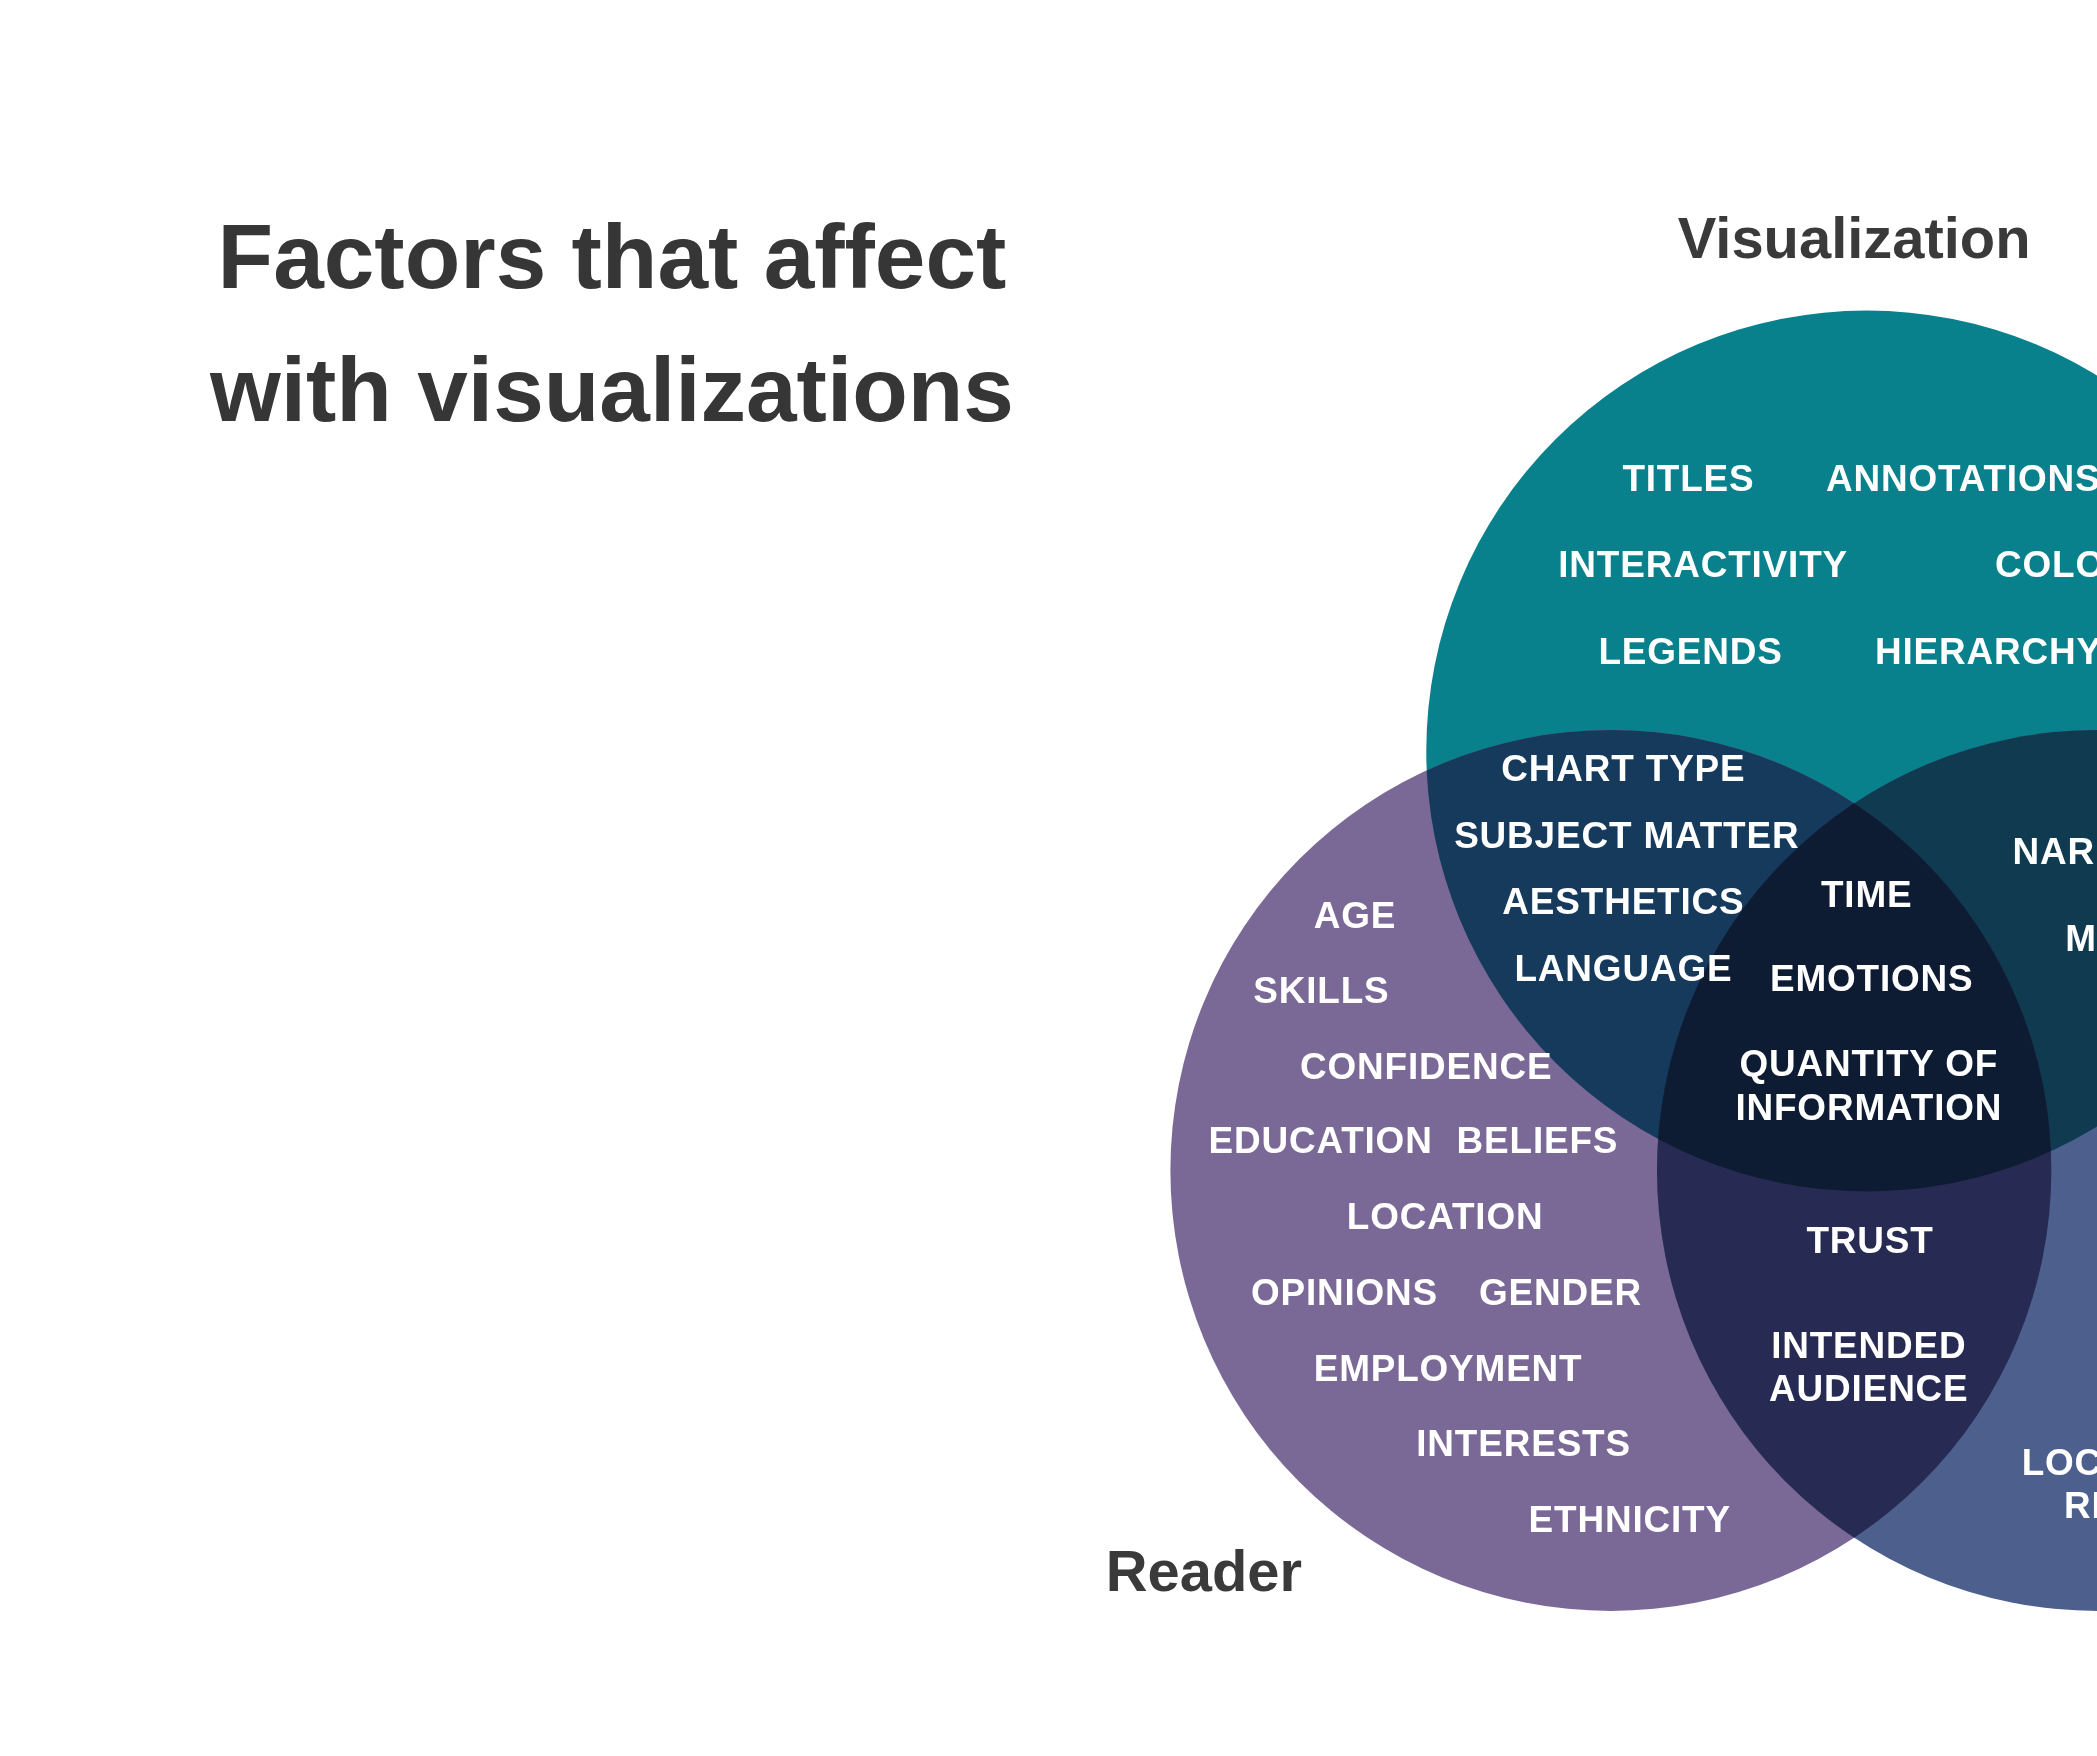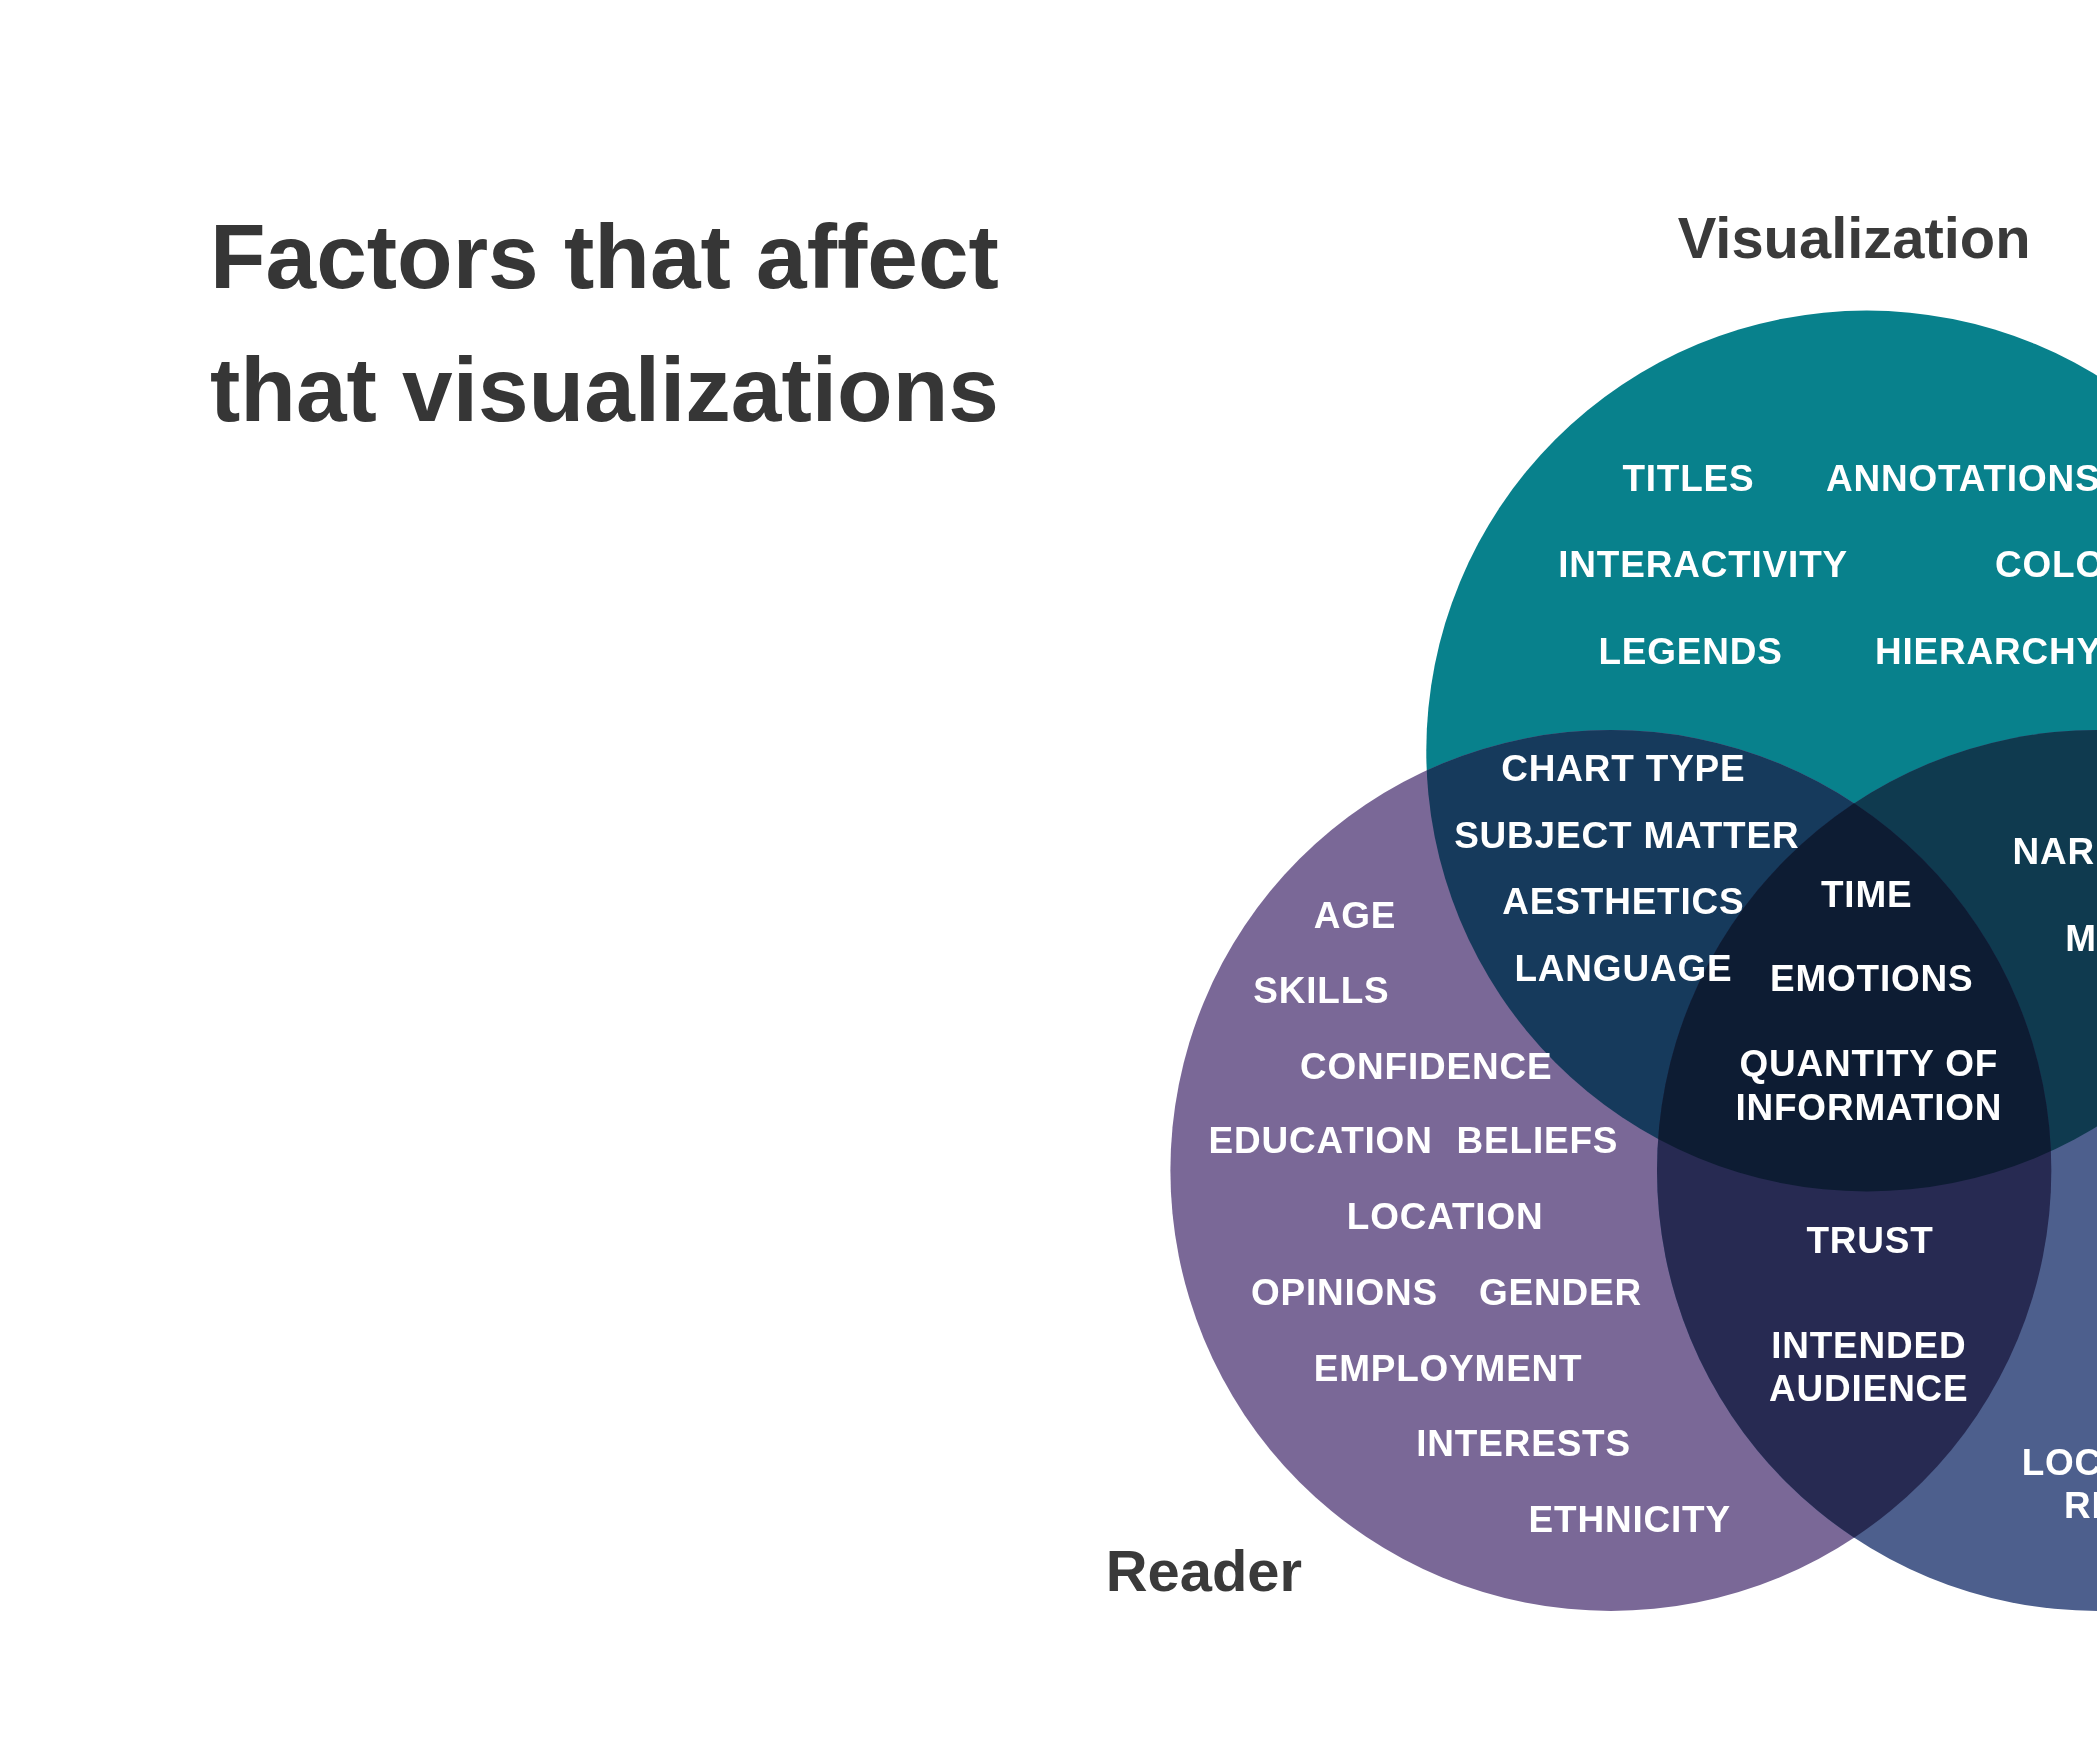--- a/index.html
+++ b/index.html
@@ -115,16 +115,16 @@
       <text x="5685" y="2428" class="item-label" dominant-baseline="central"><tspan x="5685" y="2428">SOURCE</tspan></text>
       <text x="5500" y="2778" class="item-label" dominant-baseline="central"><tspan x="5500" y="2778">TIME OF READING</tspan></text>
       <text x="5420" y="3130" class="item-label" dominant-baseline="central"><tspan x="5420" y="3130">DEVICE</tspan></text>
       <text x="5130" y="3485" class="item-label" dominant-baseline="central"><tspan x="5130" y="3485">LOCATION OF</tspan><tspan x="5130" y="3588">READING</tspan></text>
       <text x="4420" y="567" class="set-label" dominant-baseline="central" fill="#3a3a3a">Visualization</text>
       <text x="2870" y="3745" class="set-label" dominant-baseline="central" fill="#3a3a3a">Reader</text>
       <text x="6075" y="3745" class="set-label" dominant-baseline="central" fill="#3a3a3a">Context</text>
     </svg>
   <div class="page-title" id="page-title" style="color: rgb(54, 54, 54);">
       <div>Factors that affect</div>
-      <div>that visualizations</div>
+      <div>with visualizations</div>
     </div>
 </div>
 
 
 </body></html>

